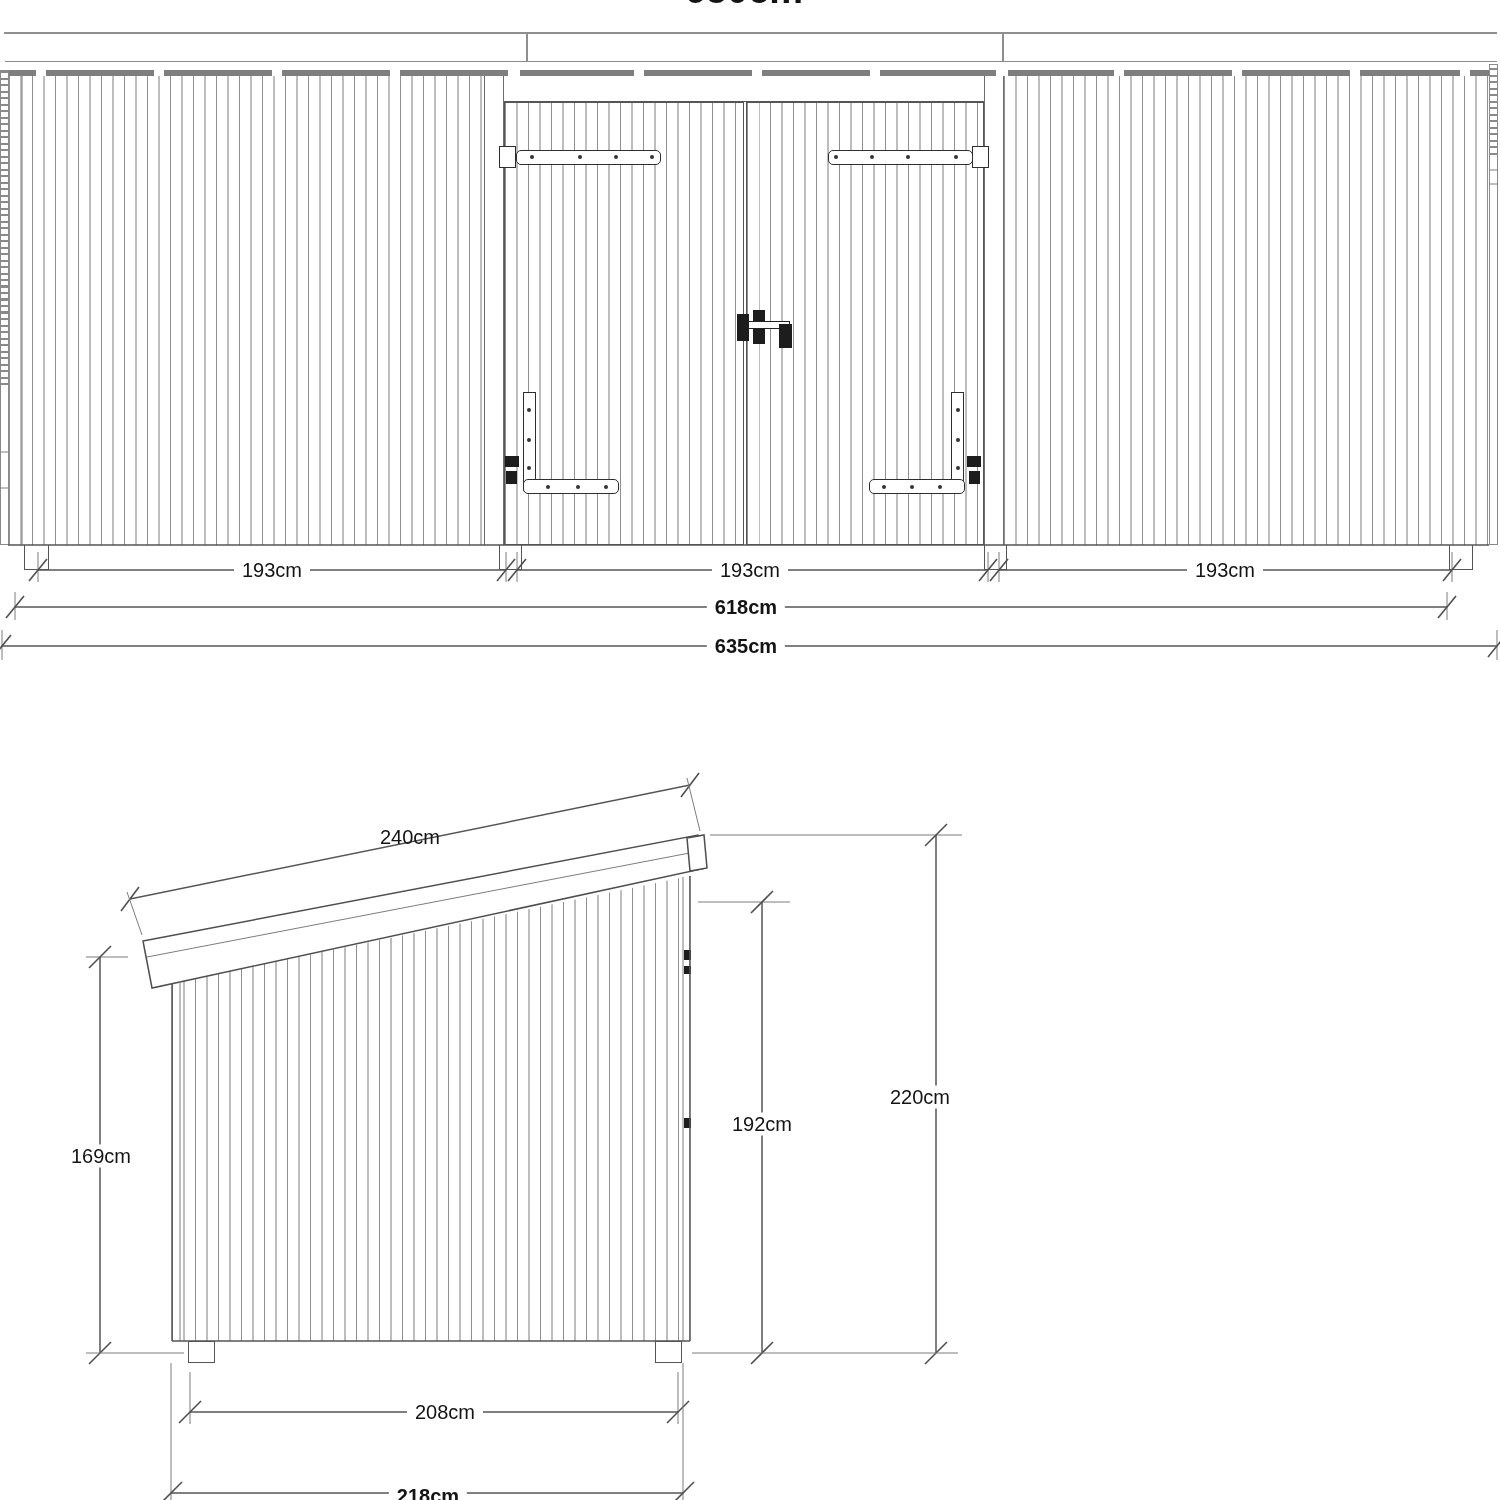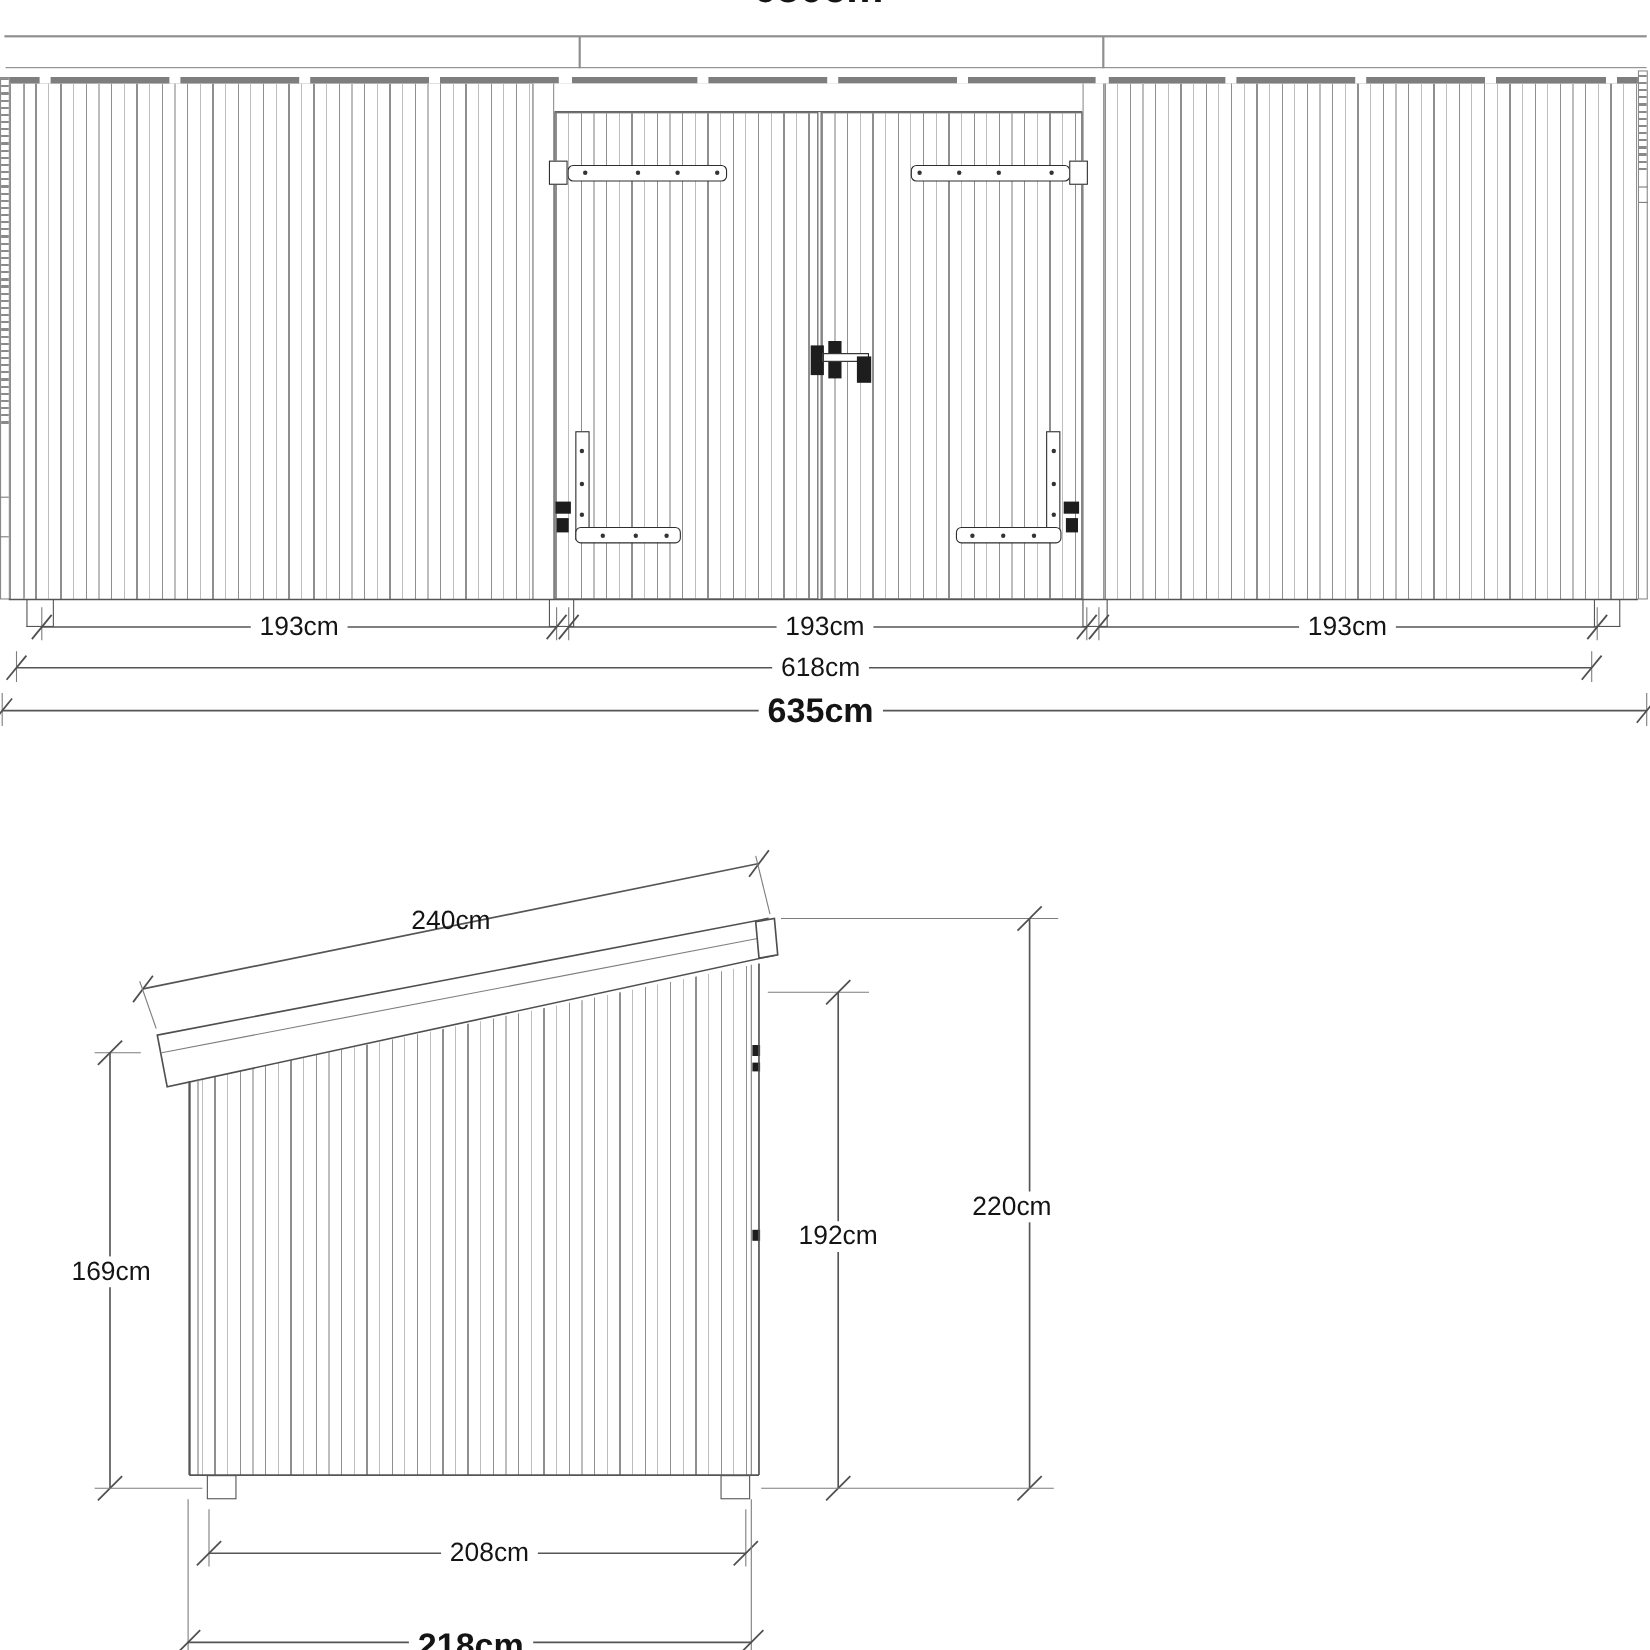--- a/index.html
+++ b/index.html
@@ -5,23 +5,23 @@
   html,body{margin:0;padding:0;background:#fff;}
   #canvas{position:relative;width:1500px;height:1500px;background:#fff;overflow:hidden;
           font-family:"Liberation Sans",sans-serif;}
   .abs{position:absolute;box-sizing:border-box;}
   .planks{background-image:repeating-linear-gradient(90deg,
       #8f8f8f 0px,#8f8f8f 1.2px,transparent 1.2px,transparent 11.5px,
       #bdbdbd 11.5px,#bdbdbd 12.6px,transparent 12.6px,transparent 23px);}
   .hatch{background-image:repeating-linear-gradient(180deg,
       #8a8a8a 0px,#8a8a8a 2px,transparent 2px,transparent 6.5px);}
   .whitebox{background:#fff;}
-  .lbl{position:absolute;transform:translate(-50%,-50%);font-size:24px;color:#141414;
+  .lbl{position:absolute;transform:translate(-50%,-50%);font-size:20px;color:#141414;
        background:#fff;padding:0 8px;white-space:nowrap;line-height:1.15;}
-  .lbl.b{font-weight:bold;font-size:31px;}
+  .lbl.b{font-weight:bold;font-size:20px;}
   .lbl.top{font-weight:bold;font-size:38px;}
   .lbl.nobg{background:transparent;}
   svg .ln{stroke:#555;stroke-width:1.5;fill:none;}
   svg .ln2{stroke:#7d7d7d;stroke-width:1;fill:none;}
   svg .t{stroke:#4f4f4f;stroke-width:1.6;fill:none;}
   svg .shape{fill:#fff;stroke:#4f4f4f;stroke-width:1.5;}
   svg .dot{fill:#333;stroke:none;}
   .dark{background:#1d1d1d;}
 </style>
 </head>
@@ -224,21 +224,21 @@
       <line class="ln" x1="171" y1="1493" x2="683" y2="1493"></line>
       <line class="t" x1="160" y1="1504" x2="182" y2="1482"></line>
       <line class="t" x1="672" y1="1504" x2="694" y2="1482"></line>
     </g>
   </svg>
 
   <div class="lbl top" style="left:744px;top:-9px;">650cm</div>
   <div class="lbl" style="left:272px;top:570px;">193cm</div>
   <div class="lbl" style="left:750px;top:570px;">193cm</div>
   <div class="lbl" style="left:1225px;top:570px;">193cm</div>
-  <div class="lbl" style="left:746px;top:607px;">618cm</div>
+  <div class="lbl" style="left:746px;top:607px;font-weight:bold;">618cm</div>
   <div class="lbl b" style="left:746px;top:646px;">635cm</div>
 
   <div class="lbl nobg" style="left:410px;top:837px;">240cm</div>
   <div class="lbl" style="left:101px;top:1156px;">169cm</div>
   <div class="lbl" style="left:762px;top:1124px;">192cm</div>
   <div class="lbl" style="left:920px;top:1097px;">220cm</div>
   <div class="lbl" style="left:433px;top:1412px;margin-left:12px;">208cm</div>
   <div class="lbl b" style="left:428px;top:1496px;">218cm</div>
 
 </div>

